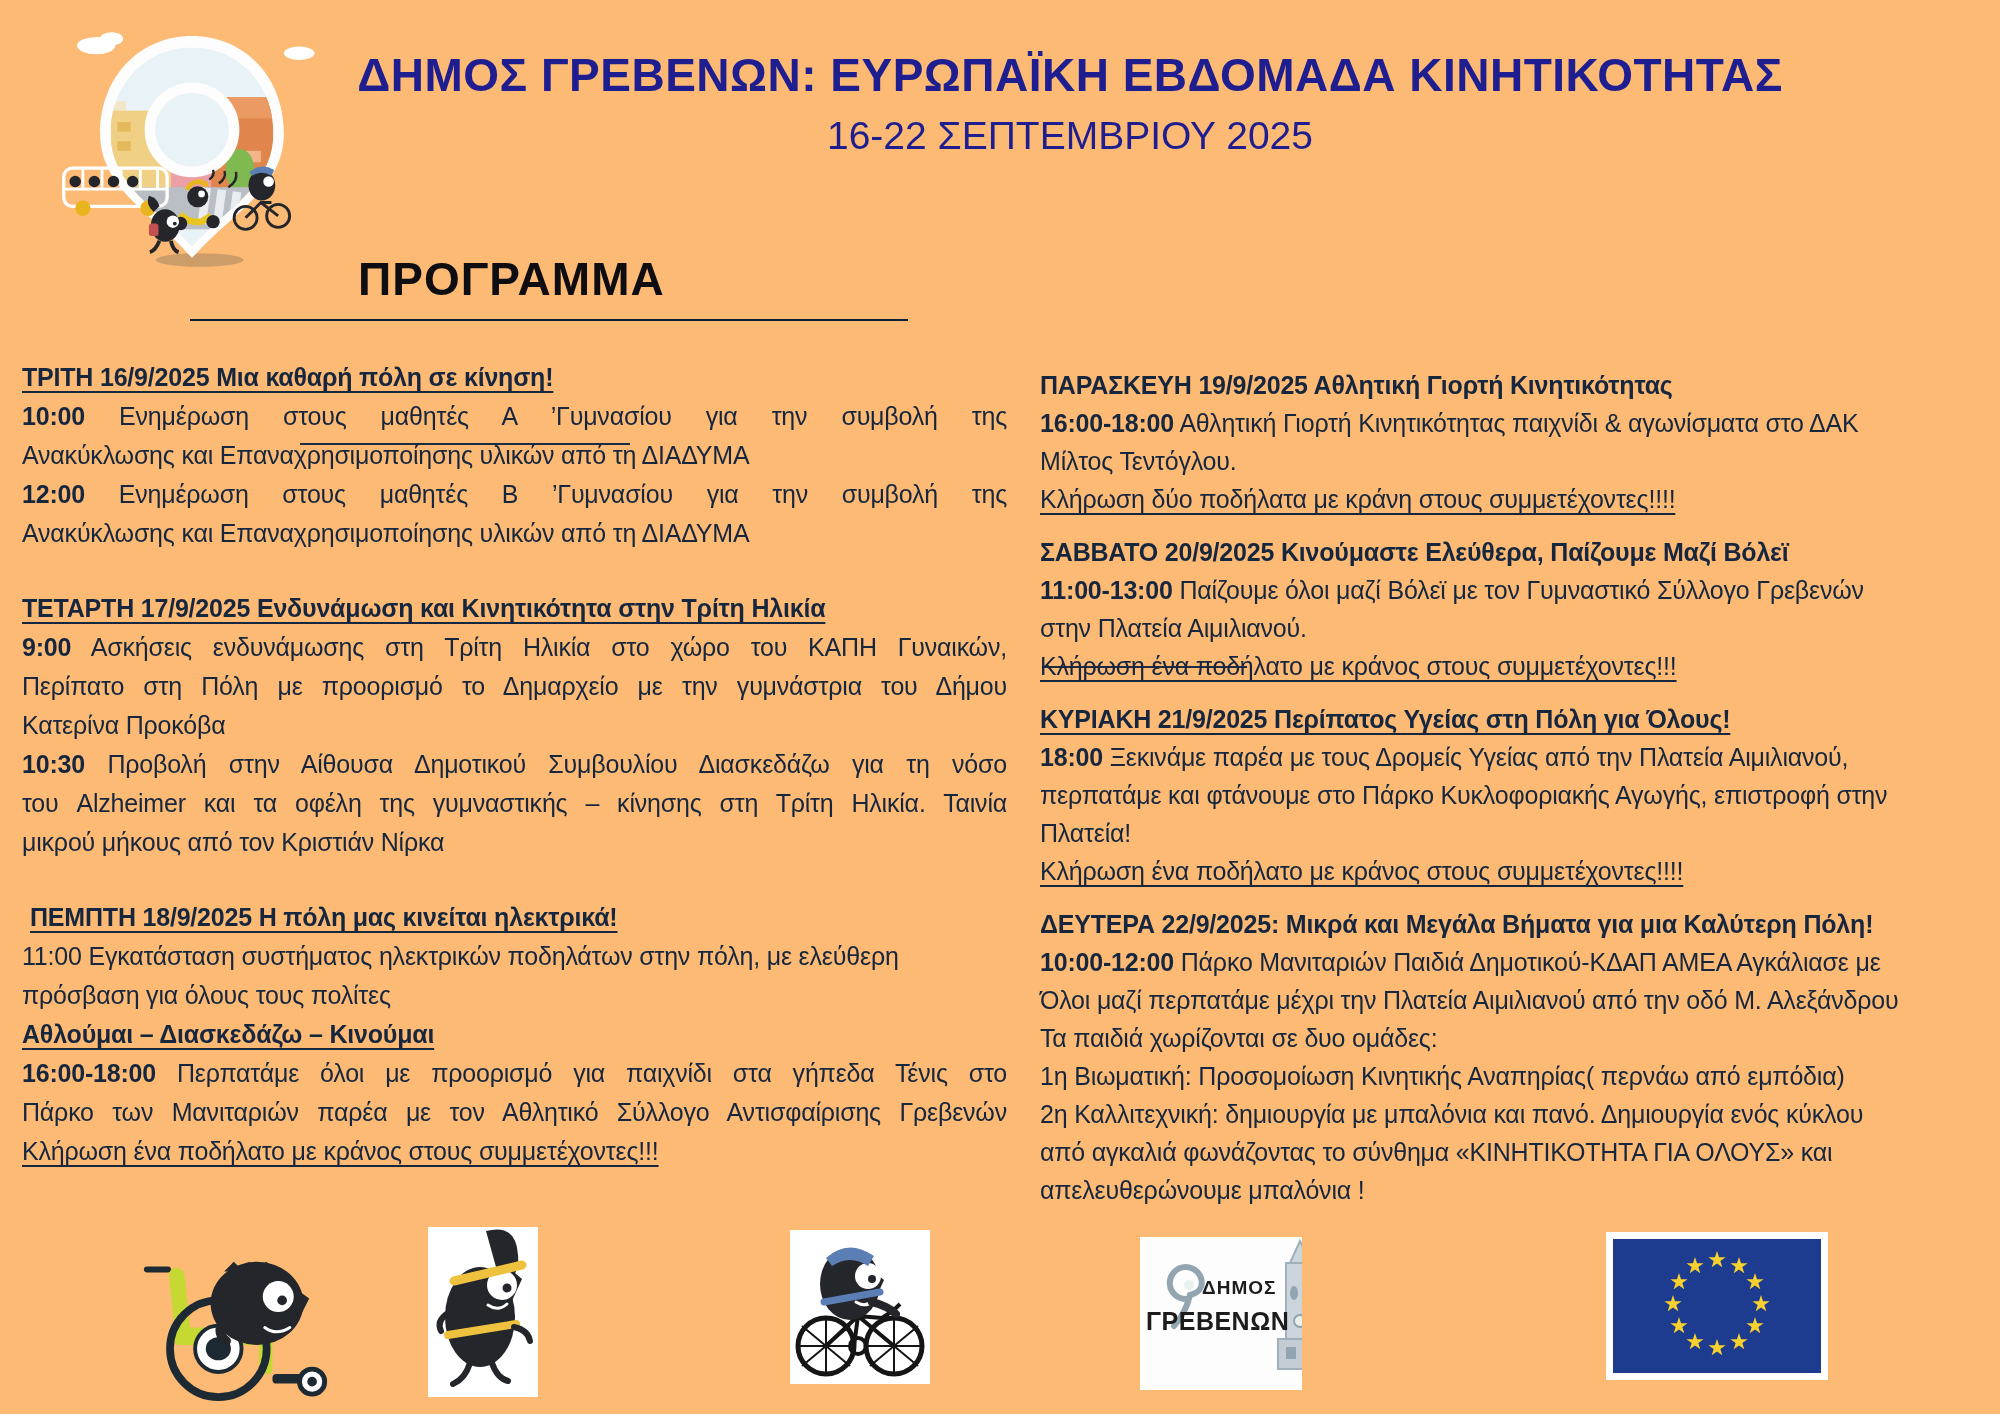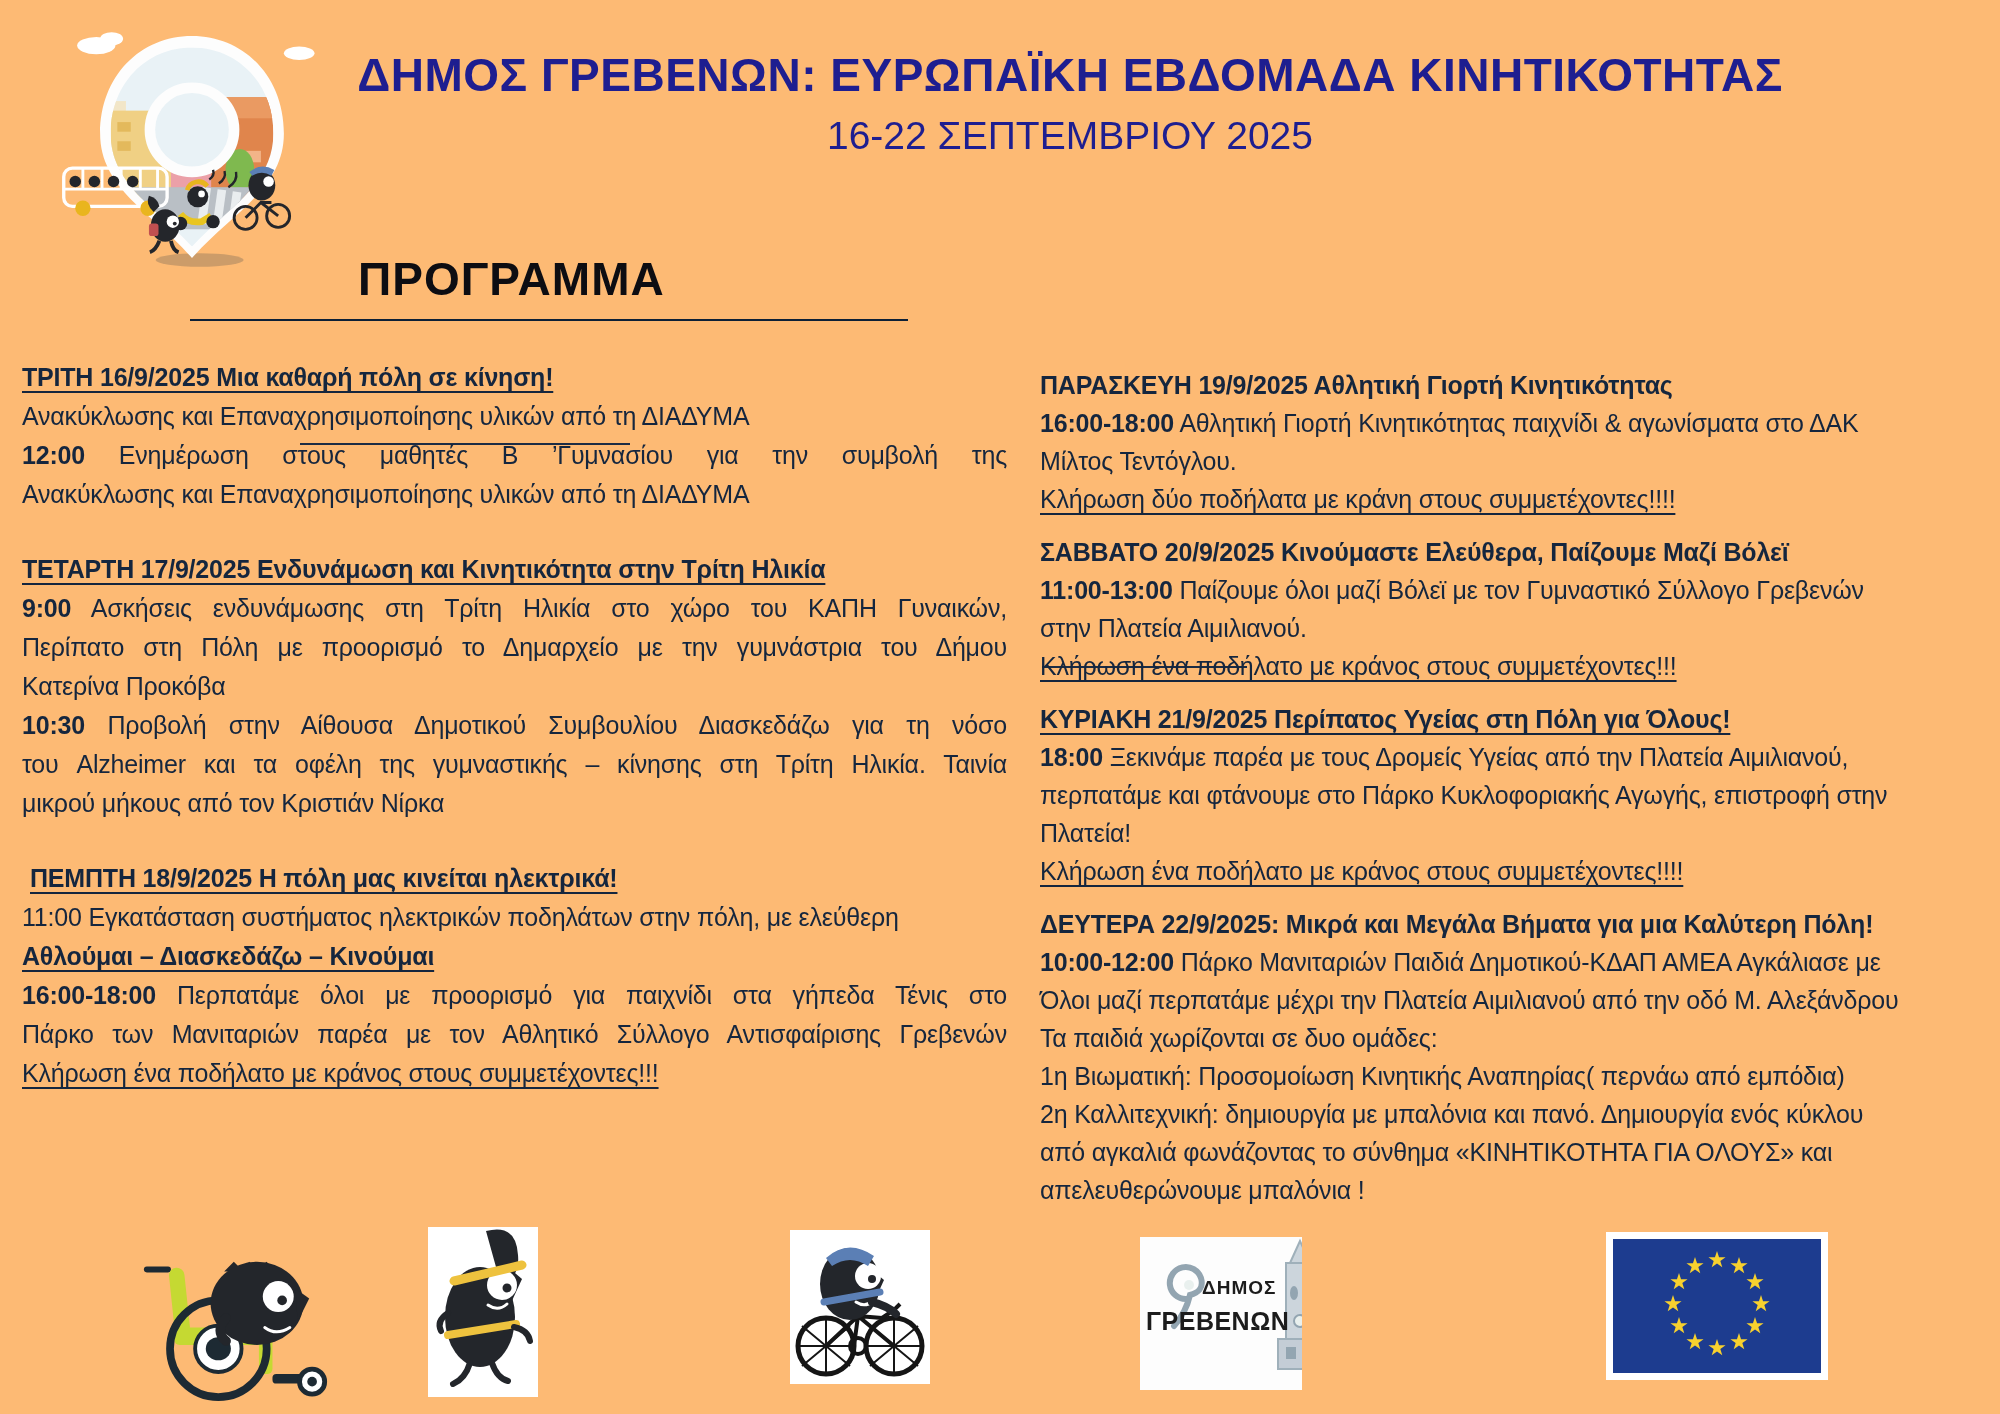--- a/index.html
+++ b/index.html
@@ -137,38 +137,40 @@
   <div class="program-heading">ΠΡΟΓΡΑΜΜΑ</div>
   <div class="program-divider"></div>
 
   <div class="artifact" style="left:300px; top:443px; width:330px;"></div>
   <div class="artifact" style="left:1042px; top:666px; width:205px;"></div>
 
   <div class="col col-left">
 
     <div class="section">
       <div class="line day u">ΤΡΙΤΗ 16/9/2025 Μια καθαρή πόλη σε κίνηση!</div>
+      <div class="line j"><span class="t">10:00</span> <span>Ενημέρωση στους μαθητές Α ’Γυμνασίου για την συμβολή της</span></div>
       <div class="line"><span>Ανακύκλωσης και Επαναχρησιμοποίησης υλικών από τη ΔΙΑΔΥΜΑ</span></div>
       <div class="line j"><span class="t">12:00</span> <span>Ενημέρωση στους μαθητές Β ’Γυμνασίου για την συμβολή της</span></div>
       <div class="line"><span>Ανακύκλωσης και Επαναχρησιμοποίησης υλικών από τη ΔΙΑΔΥΜΑ</span></div>
     </div>
 
     <div class="section">
       <div class="line day u">ΤΕΤΑΡΤΗ 17/9/2025 Ενδυνάμωση και Κινητικότητα στην Τρίτη Ηλικία</div>
       <div class="line j"><span class="t">9:00</span> <span>Ασκήσεις ενδυνάμωσης στη Τρίτη Ηλικία στο χώρο του ΚΑΠΗ Γυναικών,</span></div>
       <div class="line j"><span>Περίπατο στη Πόλη με προορισμό το Δημαρχείο με την γυμνάστρια του Δήμου</span></div>
       <div class="line"><span>Κατερίνα Προκόβα</span></div>
       <div class="line j"><span class="t">10:30</span> <span>Προβολή στην Αίθουσα Δημοτικού Συμβουλίου Διασκεδάζω για τη νόσο</span></div>
       <div class="line j"><span>του Alzheimer και τα οφέλη της γυμναστικής – κίνησης στη Τρίτη Ηλικία. Ταινία</span></div>
       <div class="line"><span>μικρού μήκους από τον Κριστιάν Νίρκα</span></div>
     </div>
 
     <div class="section">
       <div class="line day u indent">ΠΕΜΠΤΗ 18/9/2025 Η πόλη μας κινείται ηλεκτρικά!</div>
       <div class="line"><span>11:00 Εγκατάσταση συστήματος ηλεκτρικών ποδηλάτων στην πόλη, με ελεύθερη</span></div>
+      <div class="line"><span>πρόσβαση για όλους τους πολίτες</span></div>
       <div class="line sub u">Αθλούμαι – Διασκεδάζω – Κινούμαι</div>
       <div class="line j"><span class="t">16:00-18:00</span> <span>Περπατάμε όλοι με προορισμό για παιχνίδι στα γήπεδα Τένις στο</span></div>
       <div class="line j"><span>Πάρκο των Μανιταριών παρέα με τον Αθλητικό Σύλλογο Αντισφαίρισης Γρεβενών</span></div>
       <div class="line u"><span>Κλήρωση ένα ποδήλατο με κράνος στους συμμετέχοντες!!!</span></div>
     </div>
   </div>
 
   <div class="col col-right">
 
     <div class="section">

